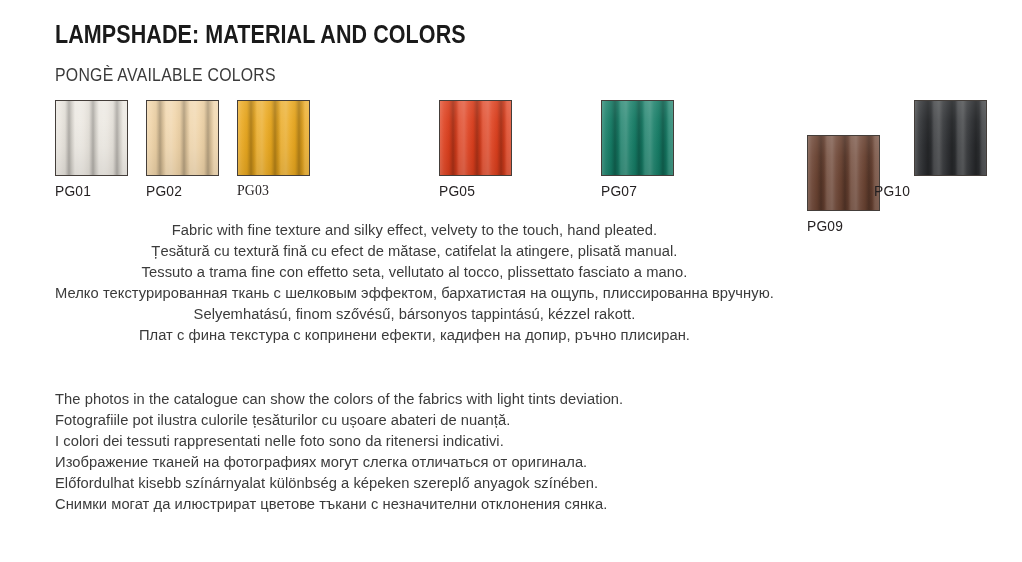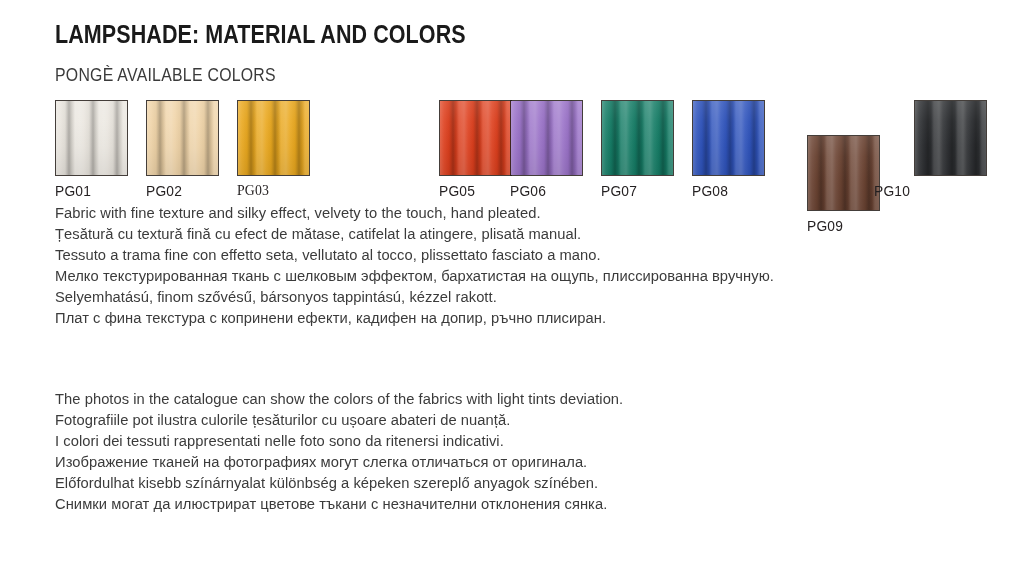--- a/index.html
+++ b/index.html
@@ -110,21 +110,21 @@
     transform: scaleX(0.92);
     transform-origin: left top;
     white-space: nowrap;
   }
 
   
   .text-block {
     position: absolute;
     left: 55px;
   }
-  .text-block.first { top: 202px; }
+  .text-block.first { top: 219px; text-align: center; }
   .text-block.second { top: 388px; }
 
   .text-line {
     font-size: 15.5px;
     line-height: 21px;
     color: #3b3b3b;
     white-space: nowrap;
     transform: scaleX(0.95);
     transform-origin: left center;
     letter-spacing: 0.05px;
@@ -165,43 +165,27 @@
         <div class="swatch-label">PG03</div>
       </div>
       <div class="swatch-cell" style="left: 384px;">
         <div class="swatch">
           <div class="base" style="background: rgb(222, 63, 29);"></div>
           <div class="pleats"></div>
           <div class="sheen"></div>
         </div>
         <div class="swatch-label">PG05</div>
       </div>
-      <div class="swatch-cell" style="left: 455px;">
-        <div class="swatch">
-          <div class="base" style="background: rgb(155, 115, 201);"></div>
-          <div class="pleats"></div>
-          <div class="sheen"></div>
-        </div>
-        <div class="swatch-label">PG06</div>
-      </div>
       <div class="swatch-cell" style="left: 546px; border-radius: 21px;">
         <div class="swatch">
           <div class="base" style="background: rgb(21, 125, 102);"></div>
           <div class="pleats"></div>
           <div class="sheen"></div>
         </div>
         <div class="swatch-label">PG07</div>
-      </div>
-      <div class="swatch-cell" style="left: 637px;">
-        <div class="swatch">
-          <div class="base" style="background: rgb(47, 84, 189);"></div>
-          <div class="pleats"></div>
-          <div class="sheen"></div>
-        </div>
-        <div class="swatch-label">PG08</div>
       </div>
       <div class="swatch-cell" style="left: 752px; margin-top: 35px;">
         <div class="swatch">
           <div class="base" style="background: rgb(107, 67, 50);"></div>
           <div class="pleats"></div>
           <div class="sheen"></div>
         </div>
         <div class="swatch-label">PG09</div>
       </div>
       <div class="swatch-cell" style="left: 819px; padding-left: 40px;">

